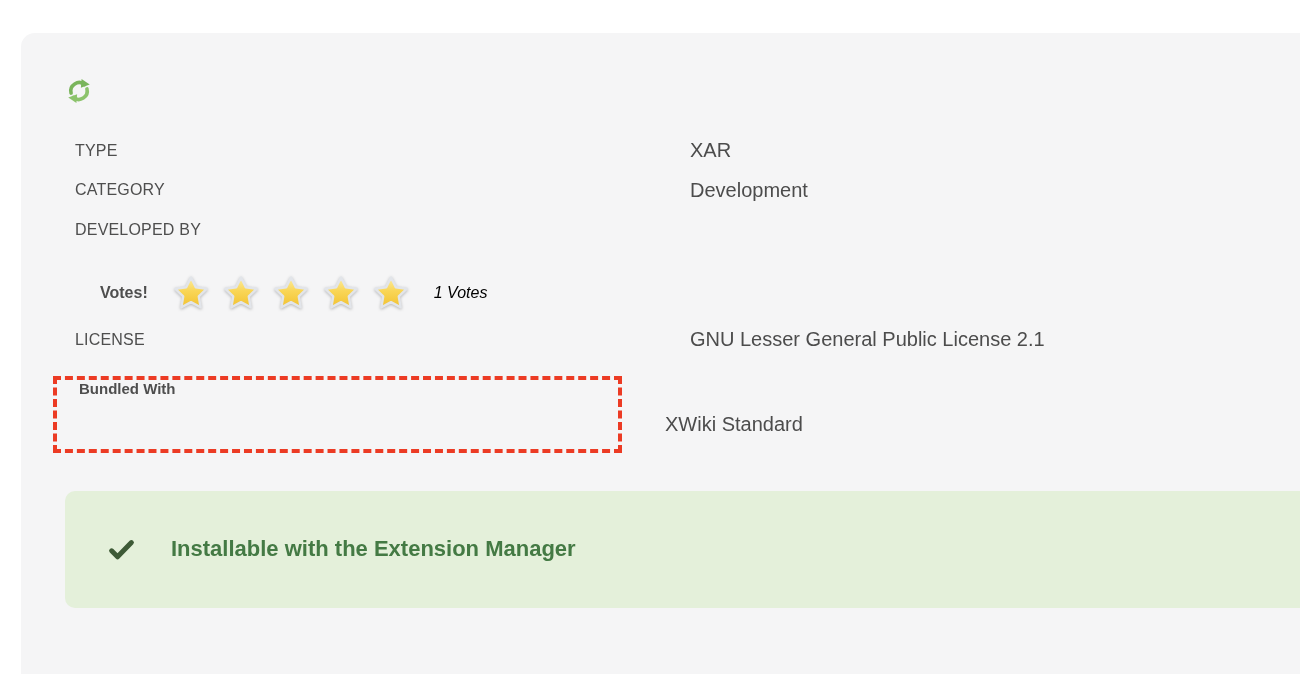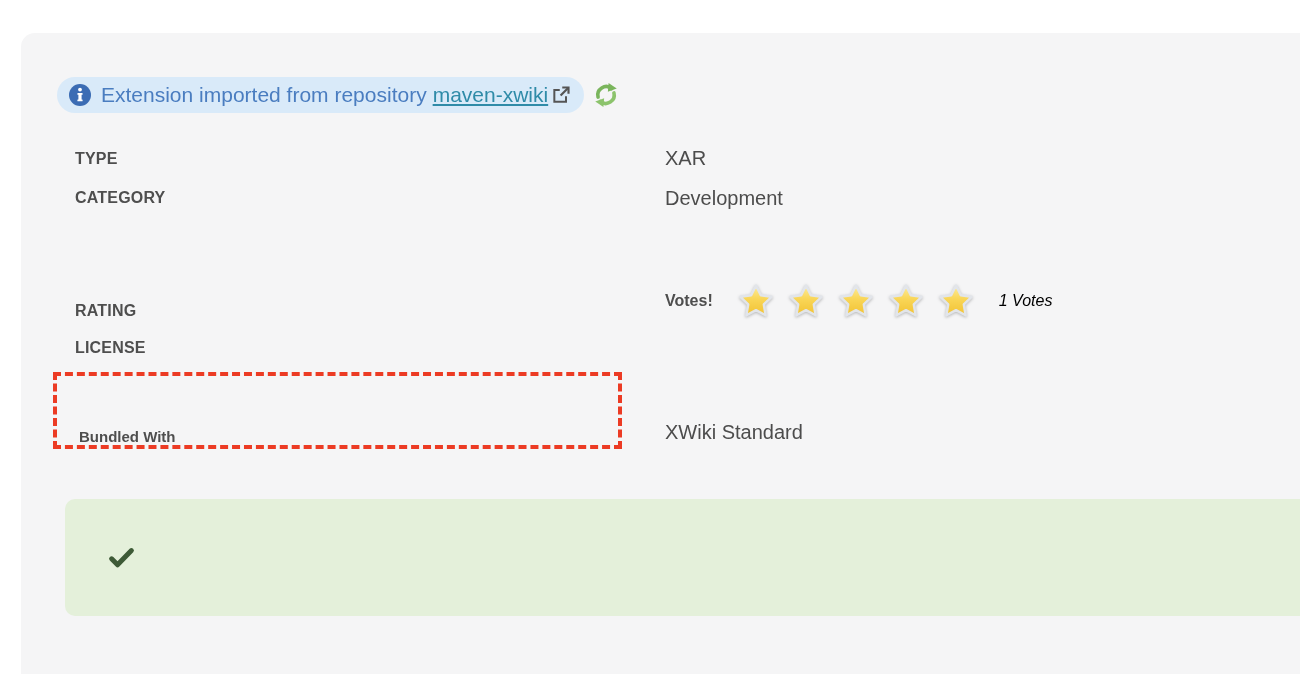--- a/index.html
+++ b/index.html
@@ -42,47 +42,47 @@
   .ext-icon { margin-left: 3px; display: block; }
   .refresh-btn { margin-left: 8px; display: block; cursor: pointer; }
 
   
   .details { margin: 26px 0 0 54px; }
   .row { display: flex; }
   .row.basic { height: 39.5px; align-items: center; }
   .dt {
     width: 590px;
     font-size: 16px;
-    font-weight: bold;
+    font-weight: normal;
     color: #4e4e4e;
     letter-spacing: 0.2px;
   }
-  .dd { font-size: 20px; color: #4c4c4c; }
+  .dd { font-size: 20px; color: #4c4c4c; margin-left: 25px; }
 
   .rating-row { height: 54px; margin-top: 16px; align-items: center; }
   .rating-row .dt { padding-top: 20px; box-sizing: border-box; }
   .rating-value { display: flex; align-items: center; }
   .rate-label {
     font-size: 16px; font-weight: bold; color: #4e4e4e;
     margin-right: 24px; cursor: pointer;
   }
   .stars { display: flex; gap: 12px; margin-right: 24px; }
   .stars svg { filter: drop-shadow(0 1px 1.5px rgba(0,0,0,0.25)); cursor: pointer; }
   .votes { font-size: 16px; font-style: italic; color: #000000; }
 
   .license-row { height: 40px; align-items: center; }
 
   .bundled-row { position: relative; margin-top: 4px; height: 77px; align-items: center; }
   .dt-box {
     position: absolute;
-    left: -22px; top: 0;
+    left: -22px; top: 12px;
     width: 569px; height: 77px;
     box-sizing: border-box;
     border: 4px dashed #ec3b24;
-    display: flex; align-items: flex-end;
+    display: flex; align-items: flex-start;
     padding-left: 22px;
   }
   .bundled-label { font-size: 15px; font-weight: bold; color: #4e4e4e; }
   .bundled-row .dd { margin-left: 590px; margin-top: 44px; }
 
   
   .success-banner {
     margin: 50px 0 0 44px;
     width: 1266px; height: 117px;
     box-sizing: border-box;
@@ -103,36 +103,20 @@
       <stop offset="0" stop-color="#fdeca0"></stop>
       <stop offset="0.45" stop-color="#f9d657"></stop>
       <stop offset="1" stop-color="#f2c233"></stop>
     </linearGradient>
   </defs>
 </svg>
 
 <div class="card">
 
   <div class="info-row">
-    <div class="info-pill">
-      <svg class="info-icon-svg" width="24" height="24" viewBox="0 0 24 24">
-        <circle cx="12" cy="12" r="11" fill="#3b6cb4"></circle>
-        <rect x="10.4" y="10" width="3.2" height="8" rx="0.6" fill="#ffffff"></rect>
-        <rect x="9.4" y="10" width="5.2" height="1.8" rx="0.5" fill="#ffffff"></rect>
-        <rect x="9.4" y="16.4" width="5.2" height="1.8" rx="0.5" fill="#ffffff"></rect>
-        <circle cx="12" cy="6.6" r="1.9" fill="#ffffff"></circle>
-      </svg>
-      <span class="info-text">Extension imported from repository</span>
-      <a class="repo-link">maven-xwiki</a>
-      <svg class="ext-icon" width="20" height="20" viewBox="0 0 24 24">
-        <path d="M18 13.5V20H4V6h6.5" fill="none" stroke="#555555" stroke-width="2.4"></path>
-        <path d="M13.5 3H21v7.5" fill="none" stroke="#555555" stroke-width="2.6"></path>
-        <path d="M20.5 3.5L11.5 12.5" stroke="#555555" stroke-width="2.6"></path>
-      </svg>
-    </div>
     <svg class="refresh-btn" width="28" height="28" viewBox="0 0 24 24">
       <path d="M5.2 13.8a7.2 7.2 0 0 1 11.6-7.3" fill="none" stroke="#7ab55c" stroke-width="3.1" stroke-linecap="round"></path>
       <polygon points="14.2,1.8 21.2,6.4 13.6,9.2" fill="#7ab55c"></polygon>
       <path d="M18.8 10.2a7.2 7.2 0 0 1-11.6 7.3" fill="none" stroke="#8cc36c" stroke-width="3.1" stroke-linecap="round"></path>
       <polygon points="9.8,22.2 2.8,17.6 10.4,14.8" fill="#8cc36c"></polygon>
     </svg>
   </div>
 
   <div class="details">
 
@@ -140,24 +124,24 @@
       <div class="dt">TYPE</div>
       <div class="dd">XAR</div>
     </div>
 
     <div class="row basic">
       <div class="dt">CATEGORY</div>
       <div class="dd">Development</div>
     </div>
 
     <div class="row basic">
+      <div class="dt">DEVELOPED BY</div>
     </div>
 
     <div class="row rating-row">
-      <div class="dt">RATING</div>
       <div class="dd rating-value">
         <span class="rate-label">Votes!</span>
         <span class="stars">
             <svg width="38" height="36" viewBox="0 0 24 24">
               <path d="M12 1.6l3.2 6.6 7.2 1-5.2 5.1 1.2 7.2L12 18.1l-6.4 3.4 1.2-7.2-5.2-5.1 7.2-1z" fill="url(#starGrad)" stroke="#e2e5ea" stroke-width="1.6" stroke-linejoin="round"></path>
             </svg>
             <svg width="38" height="36" viewBox="0 0 24 24">
               <path d="M12 1.6l3.2 6.6 7.2 1-5.2 5.1 1.2 7.2L12 18.1l-6.4 3.4 1.2-7.2-5.2-5.1 7.2-1z" fill="url(#starGrad)" stroke="#e2e5ea" stroke-width="1.6" stroke-linejoin="round"></path>
             </svg>
             <svg width="38" height="36" viewBox="0 0 24 24">
@@ -169,30 +153,32 @@
             <svg width="38" height="36" viewBox="0 0 24 24">
               <path d="M12 1.6l3.2 6.6 7.2 1-5.2 5.1 1.2 7.2L12 18.1l-6.4 3.4 1.2-7.2-5.2-5.1 7.2-1z" fill="url(#starGrad)" stroke="#e2e5ea" stroke-width="1.6" stroke-linejoin="round"></path>
             </svg>
           </span>
         <span class="votes">1 Votes</span>
       </div>
     </div>
 
     <div class="row license-row">
       <div class="dt">LICENSE</div>
+      <div class="dd">GNU Lesser General Public License 2.1</div>
     </div>
 
     <div class="row bundled-row">
       <div class="dt-box">
         <span class="bundled-label">Bundled With</span>
       </div>
       <div class="dd">XWiki Standard</div>
     </div>
 
   </div>
 
   <div class="success-banner">
     <svg class="check-icon" width="27" height="27" viewBox="0 0 24 24">
       <path d="M3.2 13.2l5.3 5.3L20.8 5.8" fill="none" stroke="#3d5a36" stroke-width="4.4" stroke-linecap="round" stroke-linejoin="round"></path>
     </svg>
+    <span class="success-text">Installable with the Extension Manager</span>
   </div>
 
 </div>
 
 </body></html>

